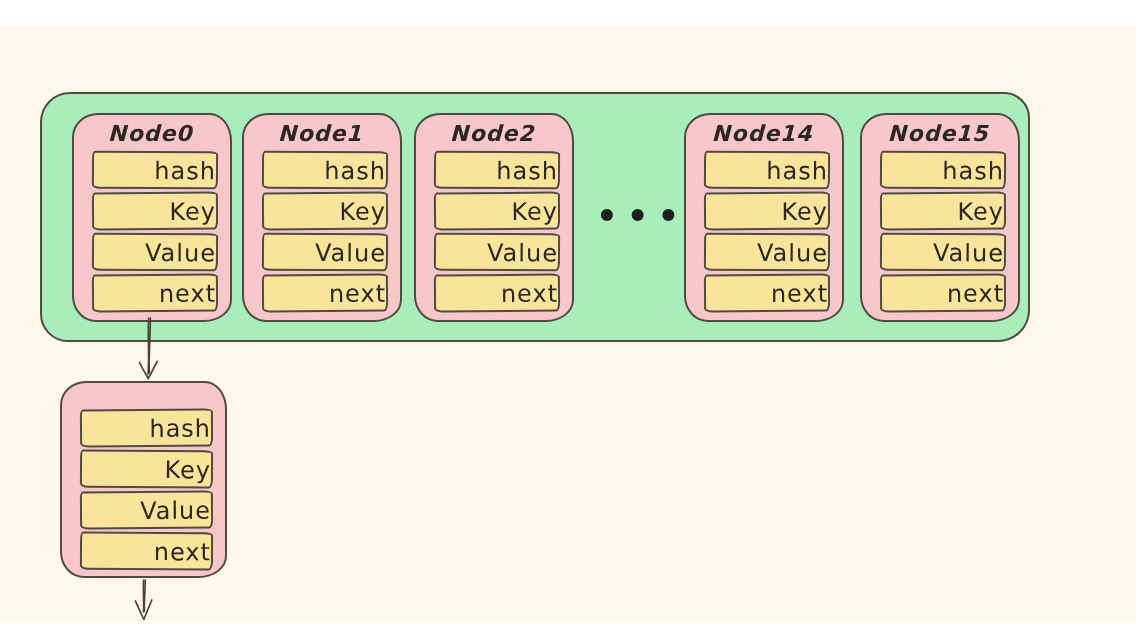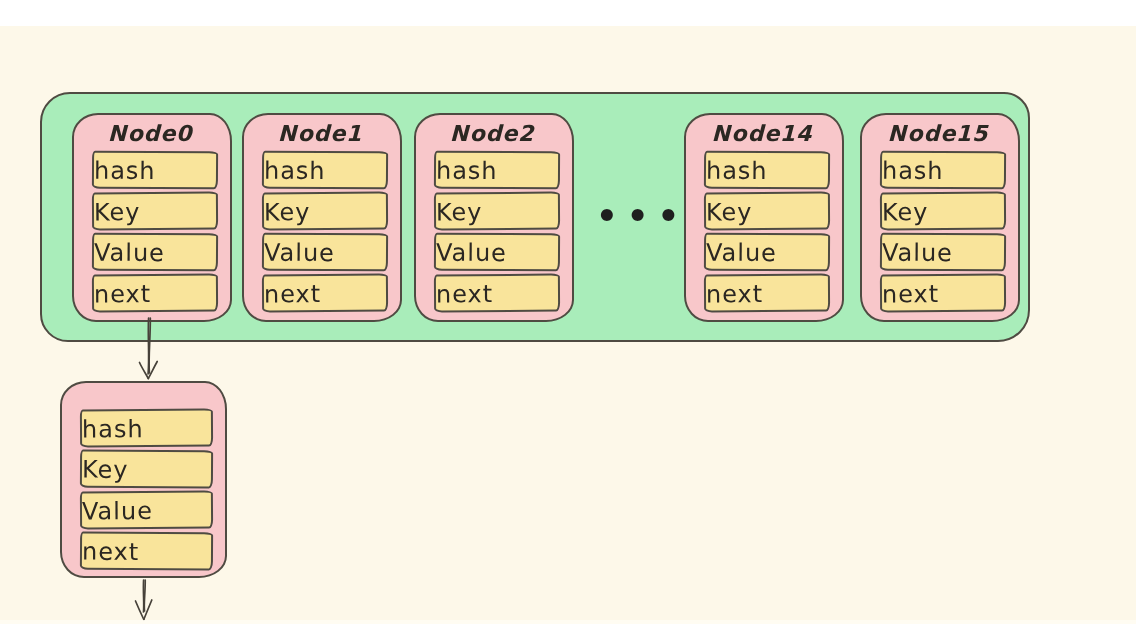--- a/index.html
+++ b/index.html
@@ -36,21 +36,21 @@
     height:34px;line-height:34px;text-align:center;
     font-style:italic;font-weight:600;font-size:22px;
     letter-spacing:1px;transform:skewX(-4deg);
   }
   .field{
     height:38px;line-height:37px;margin:0 12px 3px 18px;
     background:var(--field-fill);
     border:2px solid var(--stroke);
     border-radius:3px 9px 4px 8px / 7px 3px 9px 4px;
     box-sizing:border-box;
-    text-align:left;font-size:24px;font-weight:500;letter-spacing:1px;
+    text-align:right;font-size:24px;font-weight:500;letter-spacing:1px;
   }
   .node .field:nth-child(odd){transform:rotate(-0.4deg);}
   .node .field:nth-child(even){transform:rotate(0.35deg);}
 
   .standalone{
     top:381px;left:60px;width:167px;height:197px;
     padding-top:26px;
   }
 
   .ellipsis{

